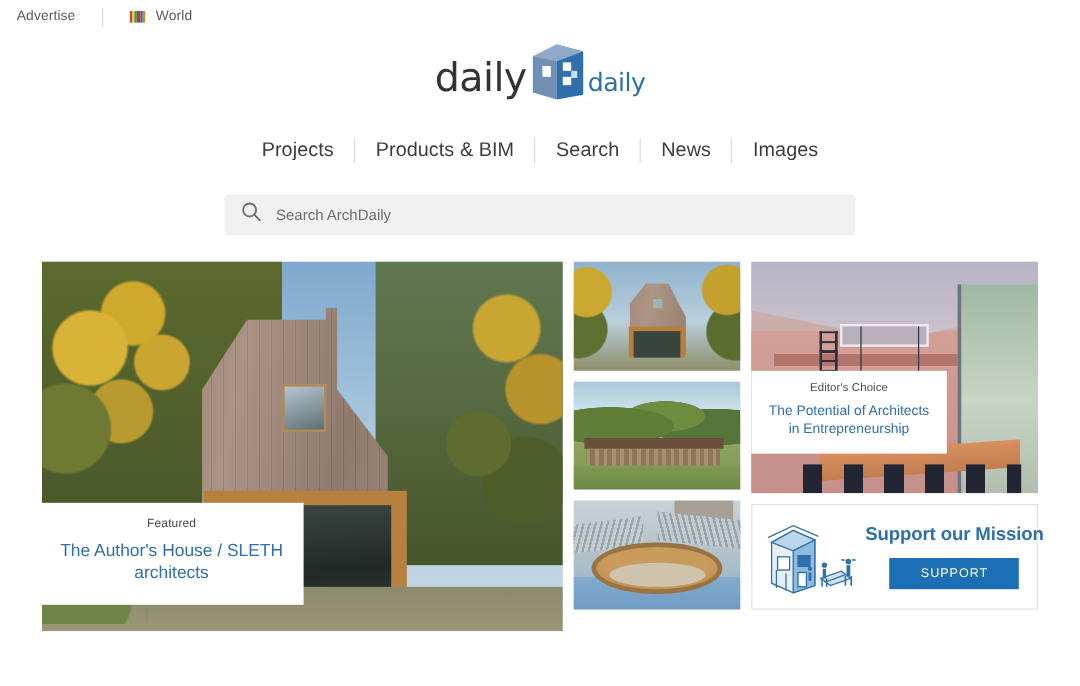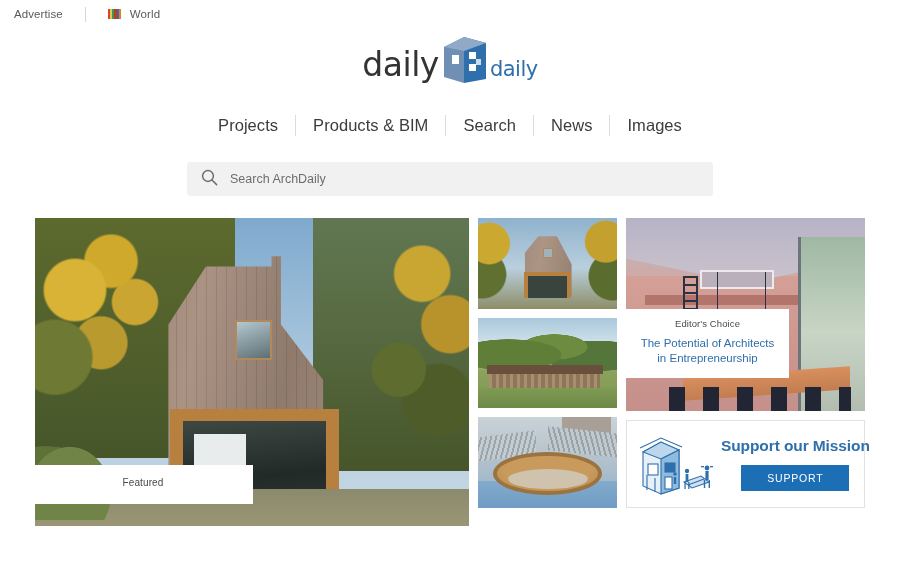--- a/index.html
+++ b/index.html
@@ -424,20 +424,21 @@
         <div class="h-trees-r"></div>
         <div class="h-body"></div>
         <div class="h-win"></div>
         <div class="h-opening"></div>
         <div class="h-glass"></div>
         <div class="h-ground"></div>
         <div class="h-shrub"></div>
       </div>
       <div class="caption cap-hero">
         <div class="cap-kicker">Featured</div>
+        <div class="cap-title">The Author's House / SLETH architects</div>
       </div>
     </div>
   </div>
 
   <div class="col-mid">
     <div class="thumb">
       <div class="scene">
         <div class="t1-trees"></div>
         <div class="t1-body"></div>
         <div class="t1-win"></div>

